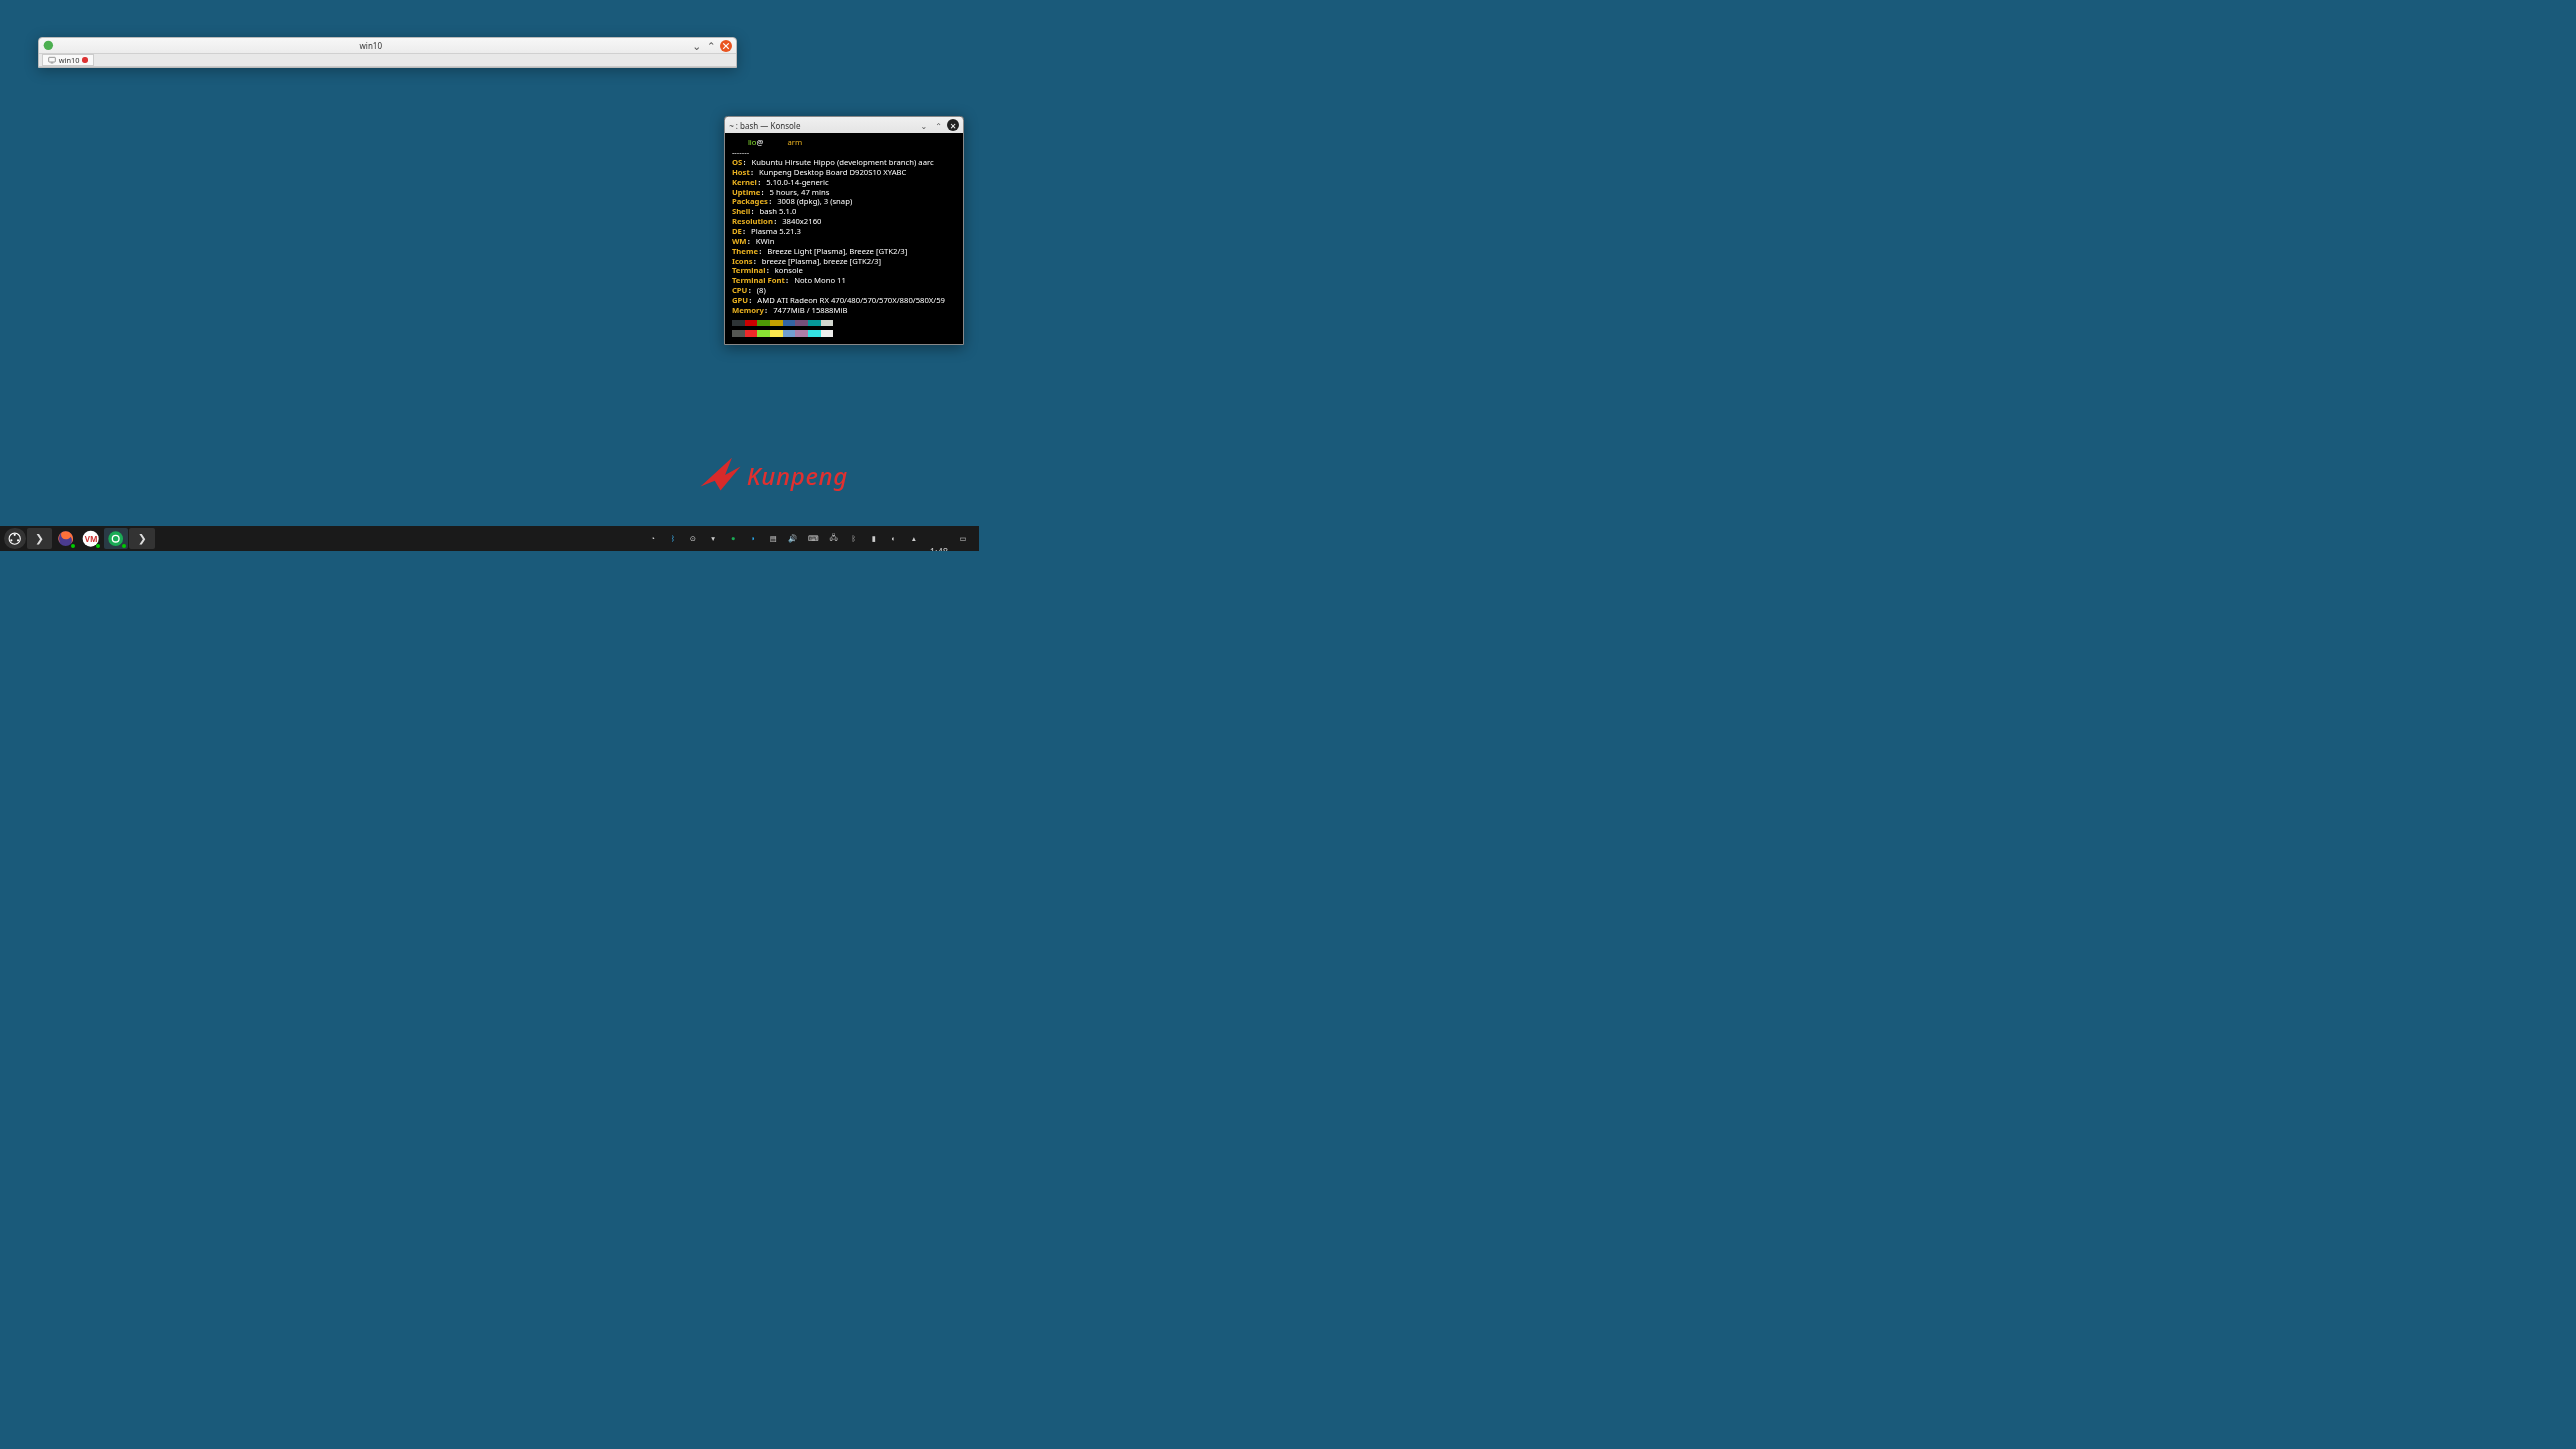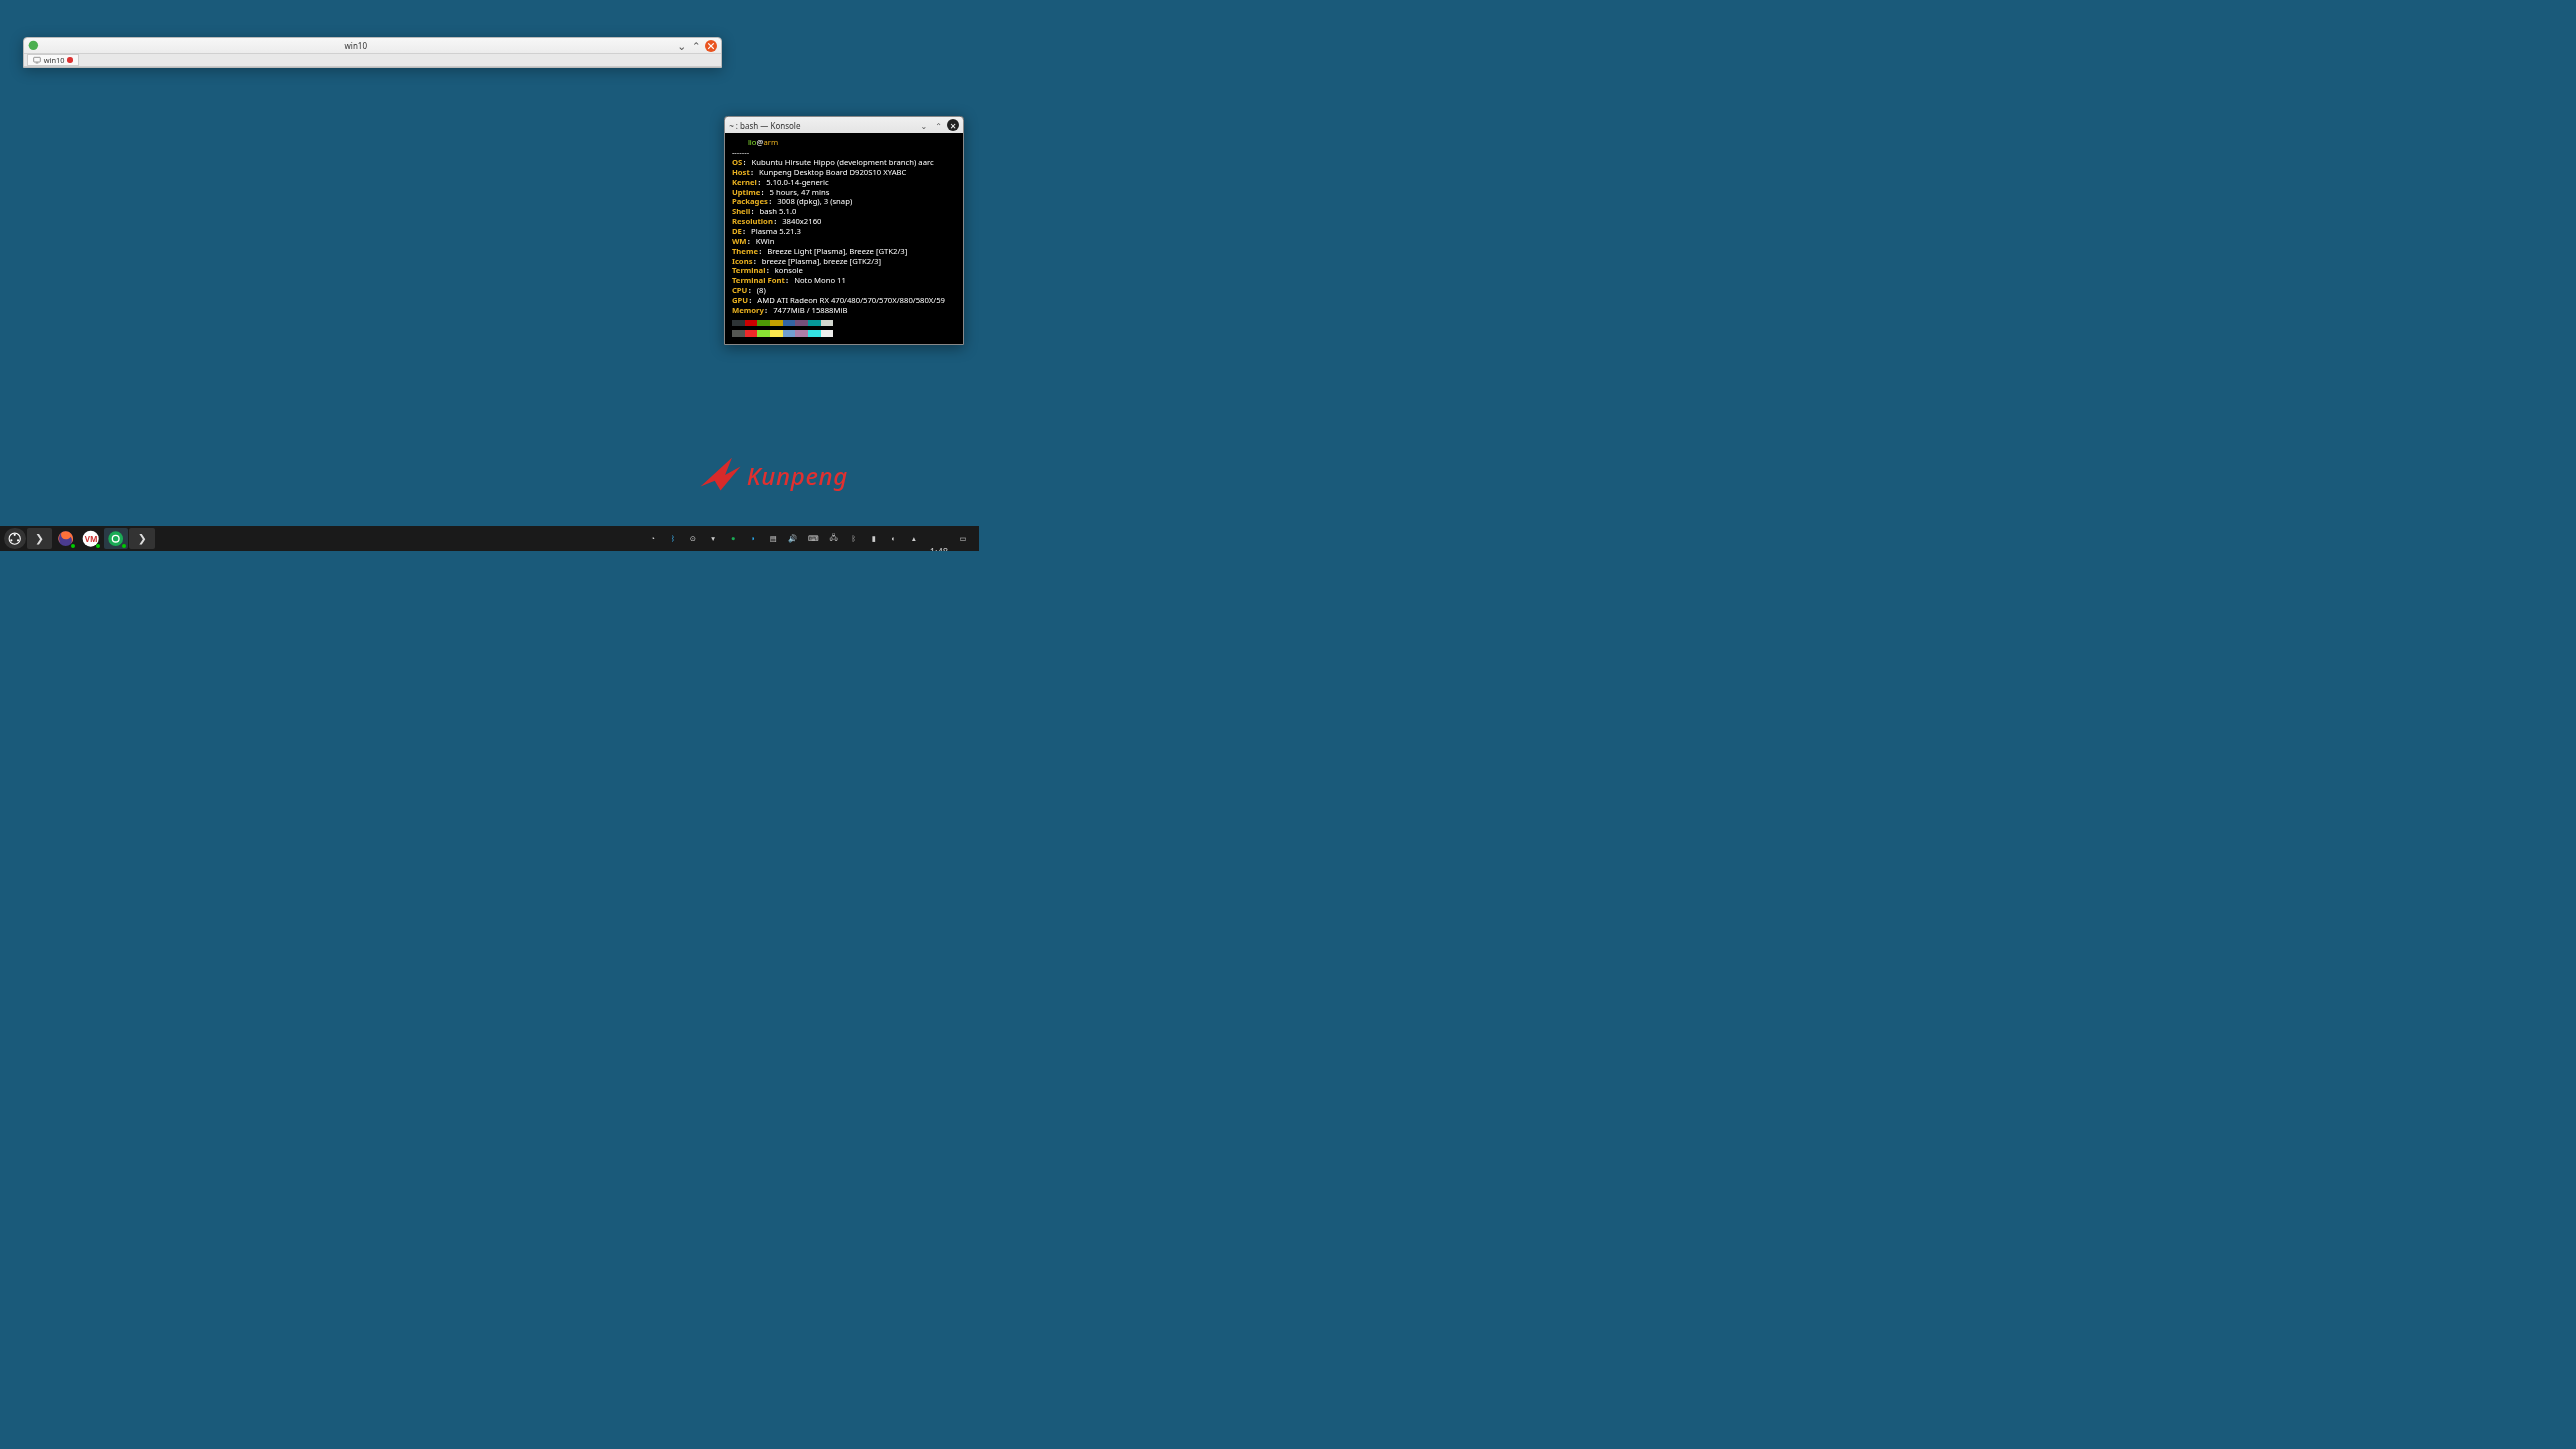--- a/index.html
+++ b/index.html
@@ -16,21 +16,21 @@
 .tb-icon { width: 25.5px; height: 21.5px; display: flex; align-items: center; justify-content: center; color: #ddd; cursor: pointer; border-radius: 2px; }
 .tb-icon.launcher { width: 21.5px; height: 21.5px; border-radius: 50%; background: #333; }
 .tb-icon svg { width: 13.4px; height: 13.4px; }
 .tb-app { width: 24px; height: 21.5px; display: flex; align-items: center; justify-content: center; cursor: pointer; position: relative; text-align: right; }
 .tb-app .dot { position: absolute; bottom: 1.3px; right: 2.7px; width: 4px; height: 4px; background: #0c0; border-radius: 50%; }
 .tb-right { margin-left: auto; display: flex; align-items: center; gap: 9.4px; color: #ccc; font-size: 7.4px; padding-right: 6.7px; }
 .tb-clock { text-align: right; line-height: 1.15; margin-top: 36px; }
 .tb-tray-icon { width: 10.7px; height: 10.7px; display: flex; align-items: center; justify-content: center; cursor: pointer; }
 
 
-.vm-window { position: absolute; left: 23px; top: 37px; width: 699px; background: #737373; border: 0.7px solid #bbb; border-radius: 4px 4px 0 0; box-shadow: 0 2.7px 13.4px rgba(0,0,0,.3); overflow: hidden; }
+.vm-window { position: absolute; left: 38px; top: 37px; width: 699px; background: #737373; border: 0.7px solid #bbb; border-radius: 4px 4px 0 0; box-shadow: 0 2.7px 13.4px rgba(0,0,0,.3); overflow: hidden; }
 .vm-titlebar { height: 16px; background: linear-gradient(#f7f7f7,#ececec); display: flex; align-items: center; padding: 0 4px; border-bottom: 0.7px solid #d0d0d0; }
 .vm-titlebar .t-icon { width: 10.7px; height: 10.7px; }
 .vm-title { flex: 1; text-align: center; font-size: 8px; color: #333; }
 .vm-titlebar .win-btn { width: 12px; height: 12px; display: flex; align-items: center; justify-content: center; margin-left: 2.7px; cursor: pointer; color: #555; }
 .vm-titlebar .win-btn.close { background: #e95420; border-radius: 50%; color: #fff; }
 .vm-tabbar { height: 13.4px; background: #e8e8e8; display: flex; align-items: center; padding: 0 2.7px; border-bottom: 0.7px solid #ccc; }
 .vm-tab { height: 12px; padding: 0 5.4px; display: flex; align-items: center; gap: 2.7px; background: #f9f9f9; border: 0.7px solid #ccc; font-size: 7.4px; color: #333; }
 .vm-tab .r-dot { width: 5.4px; height: 5.4px; background: #d33; border-radius: 50%; }
 .vm-sidebar { position: absolute; left: 0; top: 29.5px; bottom: 0; width: 10.7px; background: #f2f2f2; border-right: 0.7px solid #ddd; display: flex; flex-direction: column; align-items: center; gap: 2px; padding-top: 2.7px; }
 .vm-sidebar .sb { width: 6.7px; height: 6.7px; background: #888; opacity: .5; }
@@ -40,21 +40,21 @@
 
 
 .konsole-win { position: absolute; right: 14.8px; top: 116px; width: 240px; background: #000; border: 0.7px solid #888; border-radius: 3.4px 3.4px 0 0; box-shadow: 0 2.7px 13.4px rgba(0,0,0,.4); overflow: hidden; }
 .k-titlebar { height: 16px; background: linear-gradient(#f0f0f0,#e4e4e4); display: flex; align-items: center; padding: 0 4px; font-size: 8px; color: #333; }
 .k-titlebar .kt-r { margin-left: auto; display: flex; gap: 2.7px; }
 .k-titlebar .kbtn { width: 12px; height: 12px; display: flex; align-items: center; justify-content: center; cursor: pointer; color: #555; }
 .k-titlebar .kbtn.close { background: #222; border-radius: 50%; color: #fff; }
 .k-body { background: #000; padding: 5.4px 6.7px 6.7px; font-family: "Noto Mono", monospace; font-size: 7.7px; line-height: 1.15; color: #fff; white-space: pre; }
 .lbl { color: #e8b020; font-weight: bold; }
 .usr { color: #8ae234; margin-left: 16px; }
-.host { color: #e8b020; }
+.host { color: #e8b020; padding-left: 24px; }
 .color-blocks { display: flex; margin-top: 4px; }
 .color-blocks div { width: 12.7px; height: 6.7px; }
 </style>
 </head>
 <body>
 
 <div class="kunpeng-logo">
   <svg viewBox="0 0 80 70">
       <path d="M5 55 L60 5 L48 35 L75 20 L40 62 L30 45 Z" fill="#d82a2a"></path>
     </svg>

